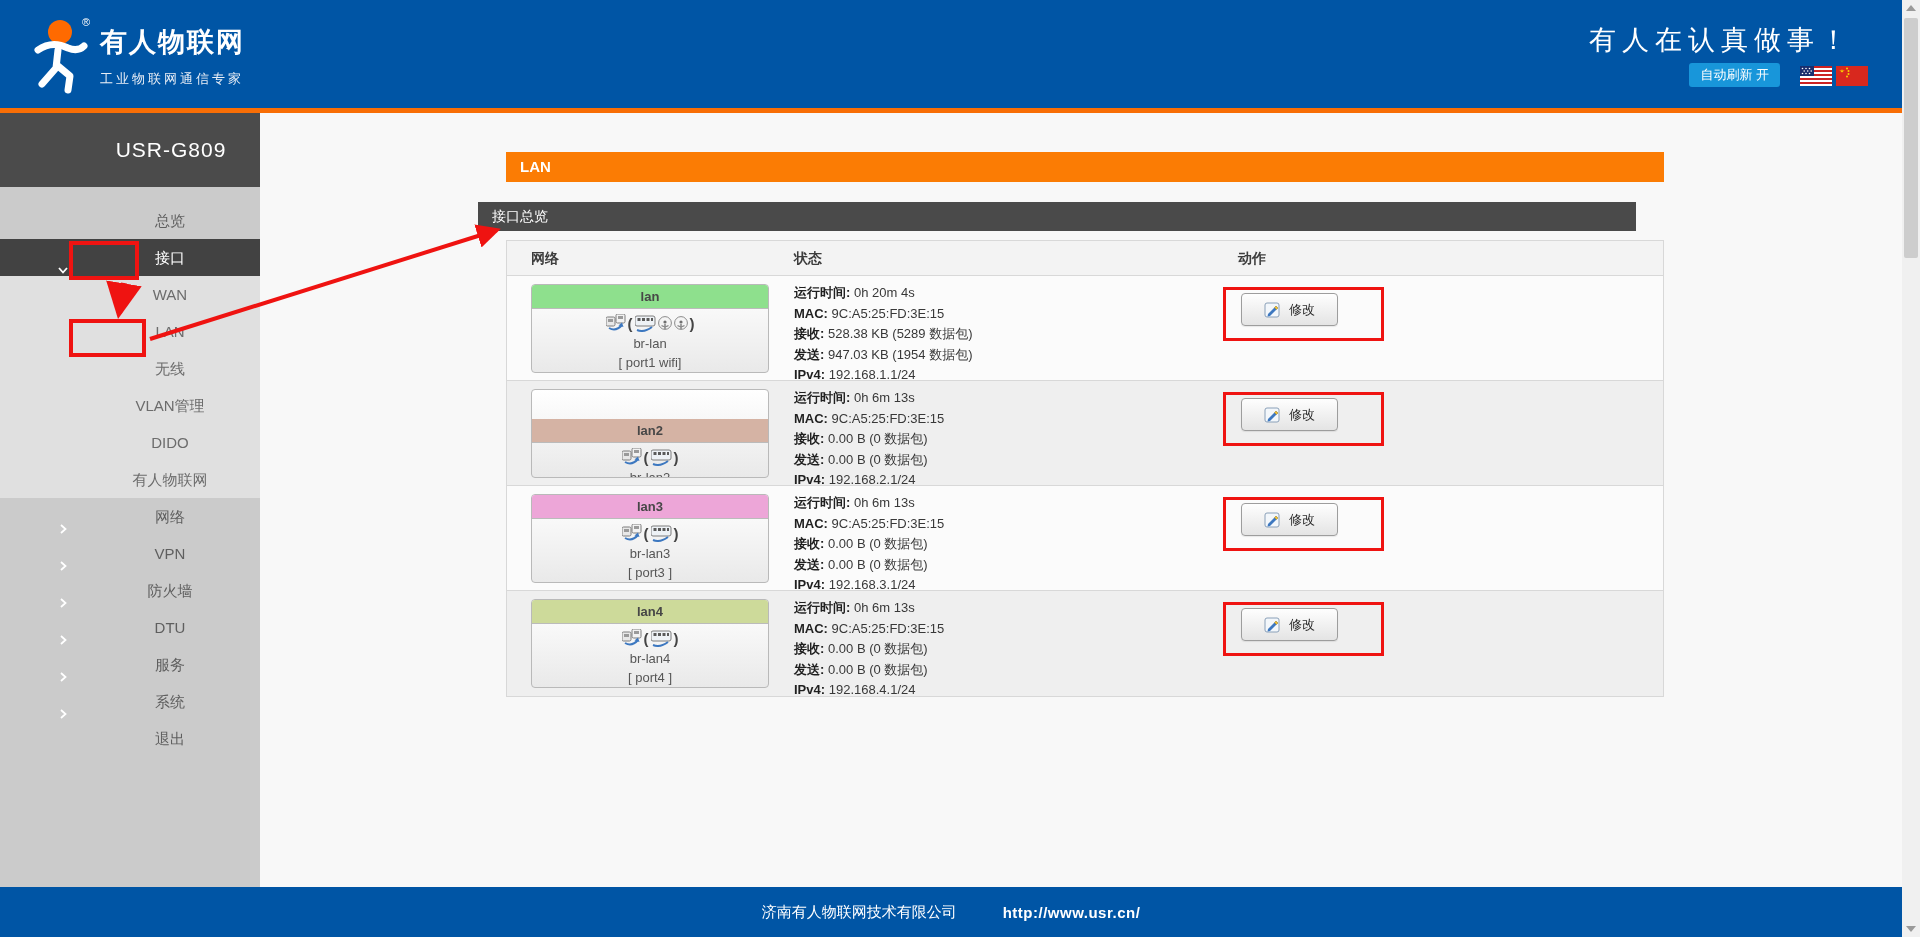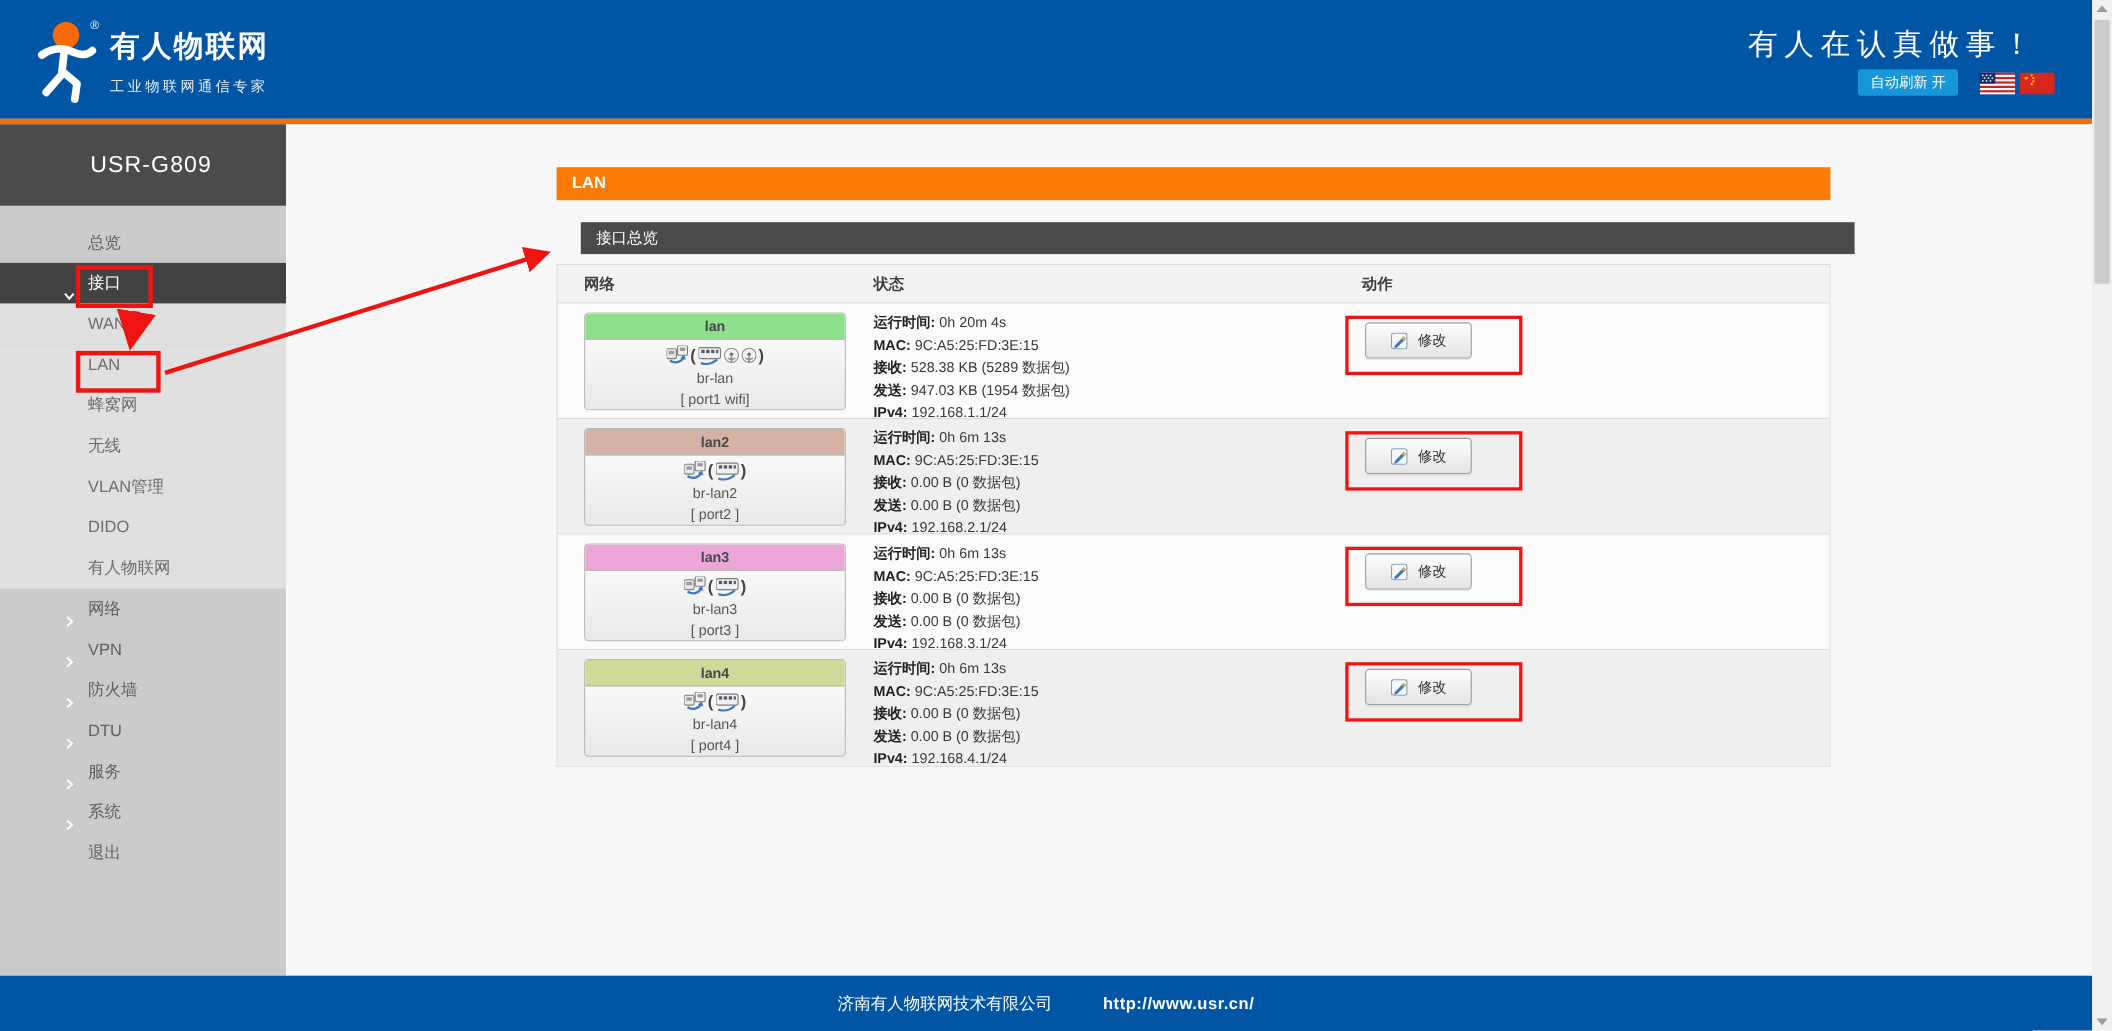--- a/index.html
+++ b/index.html
@@ -15,32 +15,32 @@
   .slogan { position:absolute; right:49px; top:22px; color:#fff; font-size:27px; font-weight:normal; letter-spacing:6px; white-space:nowrap; }
   .auto-refresh { position:absolute; right:122px; top:63px; background:#1896da; color:#fff; font-size:13px; padding:3px 11px; border-radius:3px; border:none; cursor:pointer; white-space:nowrap; }
   .flag { position:absolute; top:66px; width:32px; height:20px; display:block; }
   .flag-us { right:70px; }
   .flag-cn { right:34px; }
 
   
   .orange-strip { position:absolute; left:0; top:108px; width:1902px; height:5px; background:#f86e06; }
 
   
-  .sidebar { position:absolute; left:0; top:113px; width:260px; height:774px; background:#cbcbcb; }
+  .sidebar { position:absolute; left:0; top:113px; width:260px; height:774px; background:#cbcbcb;text-align:center; }
   .device-header { height:74px; background:#4b4b4b; color:#fff; font-size:21px; line-height:74px; padding-left:82px; letter-spacing:1px; }
   .menu { padding-top:15px; }
   .sb-item { position:relative; height:37px; line-height:37px; font-size:15px; color:#5f5f5f; padding-left:80px; cursor:pointer; }
   .sb-item.sub { background:#e0e0e0; color:#6c6c6c; }
   .sb-item.active { background:#424242; color:#fff; }
   .sb-chev { position:absolute; left:57px; top:13px; width:12px; height:12px; }
 
   
   .content-bg { position:absolute; left:260px; top:113px; width:1642px; height:774px; background:#f8f8f8; }
   .page-title-bar { position:absolute; left:506px; top:152px; width:1158px; height:30px; background:#fb7c04; color:#fff; font-size:15px; font-weight:bold; line-height:30px; padding-left:14px; }
-  .section-bar { position:absolute; left:528px; top:202px; width:1158px; height:29px; background:#4a4a4a; color:#fff; font-size:14px; line-height:29px; padding-left:14px; }
+  .section-bar { position:absolute; left:478px; top:202px; width:1158px; height:29px; background:#4a4a4a; color:#fff; font-size:14px; line-height:29px; padding-left:14px; }
 
   .iface-table { position:absolute; left:506px; top:240px; width:1158px; background:#fbfbfb; border:1px solid #d8d8d8; }
   .t-head { position:relative; height:35px; background:#f3f3f3; border-bottom:1px solid #d8d8d8; font-size:14px; font-weight:bold; color:#3d3d3d; }
   .t-head .c1 { position:absolute; left:24px; top:9px; }
   .t-head .c2 { position:absolute; left:287px; top:9px; }
   .t-head .c3 { position:absolute; left:731px; top:9px; }
   .t-row { position:relative; height:105px; border-bottom:1px solid #d8d8d8; background:#fbfbfb; }
   .t-row:last-child { border-bottom:none; }
   .t-row.even { background:#efefef; }
 
@@ -166,21 +166,20 @@
   <div class="menu">
     <div class="sb-item parent"><span>总览</span></div>
     <div class="sb-item parent active">
       <span class="sb-chev"><svg width="12" height="12">
             <polyline points="2,4 6,8.5 10,4" fill="none" stroke="#fff" stroke-width="1.8"></polyline>
           </svg></span>
       <span>接口</span>
     </div>
     <div class="sb-item sub"><span>WAN</span></div>
     <div class="sb-item sub"><span>LAN</span></div>
-    <div class="sb-item sub"><span>蜂窝网</span></div>
     <div class="sb-item sub"><span>无线</span></div>
     <div class="sb-item sub"><span>VLAN管理</span></div>
     <div class="sb-item sub"><span>DIDO</span></div>
     <div class="sb-item sub"><span>有人物联网</span></div>
     <div class="sb-item parent">
       <span class="sb-chev"><svg width="12" height="12">
             <polyline points="4,2 8.5,6 4,10" fill="none" stroke="#fff" stroke-width="1.8"></polyline>
           </svg></span>
       <span>网络</span>
     </div>
@@ -264,21 +263,21 @@
       <svg width="16" height="16" viewBox="0 0 16 16">
             <use href="#icon-edit-pencil"></use>
           </svg>
       <span>修改</span>
     </button>
     <span class="edit-annotation"></span>
   </div>
 
   <div class="t-row even">
     <div class="net-card">
-      <div class="net-card-header" style="background: rgb(213, 179, 164);">lan2</div>
+      <div class="net-card-header" style="background: rgb(213, 179, 164); margin-top: 29px;">lan2</div>
       <div class="net-card-body">
         <div class="icon-line">
           <svg width="20" height="18" viewBox="0 0 20 18">
                 <use href="#icon-bridge"></use>
               </svg>
           <span>(</span>
           <svg width="21" height="17" viewBox="0 0 21 17">
                 <use href="#icon-switch"></use>
               </svg>
 

